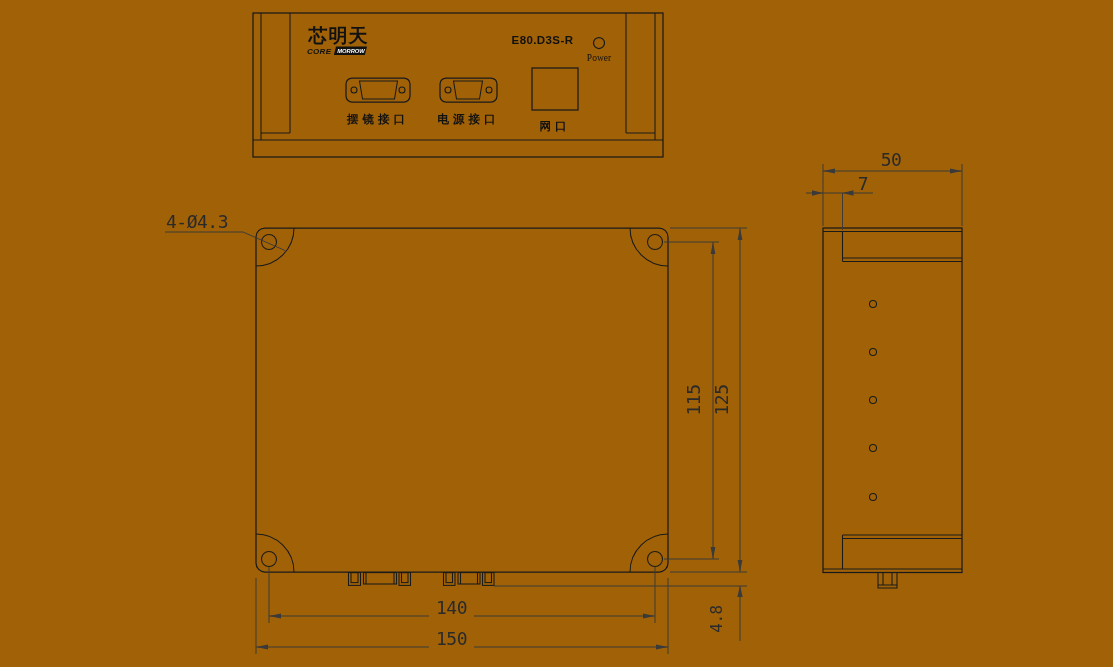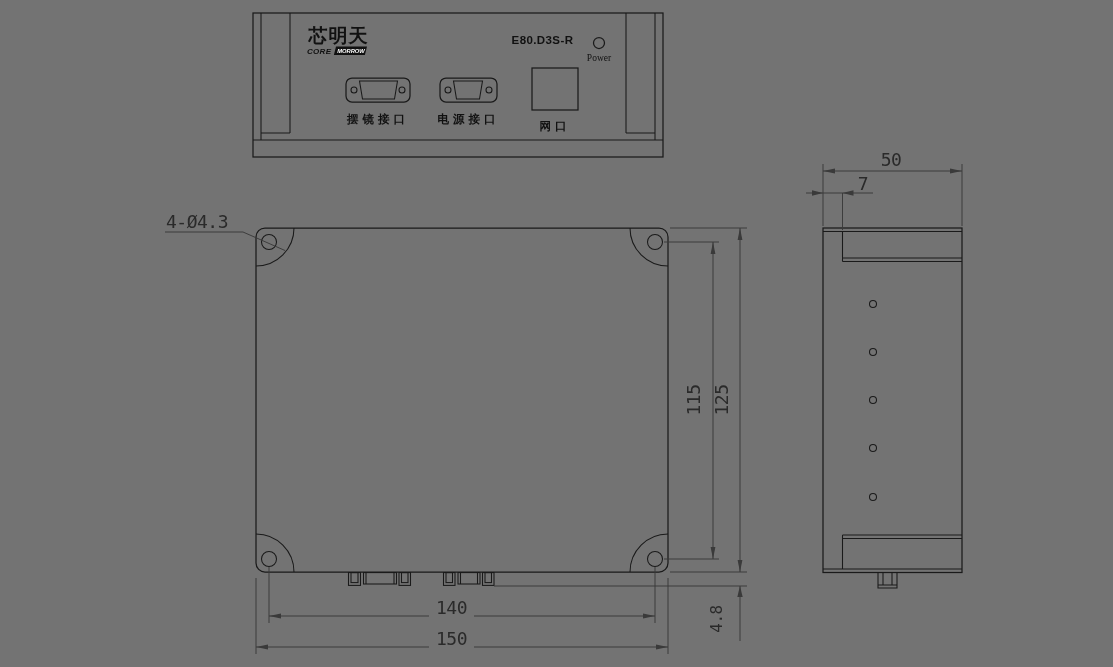--- a/index.html
+++ b/index.html
@@ -1,19 +1,19 @@
 <!DOCTYPE html>
 <html><head>
 <meta charset="utf-8">
 <style>
   html,body{margin:0;padding:0;background:#ffffff;}
   .canvas{
     position:relative;
     width:1113px;height:667px;
-    background:#737373;
+    background:#a16207;
     font-family:"Liberation Sans", sans-serif;
     overflow:hidden;
   }
   svg{display:block;}
   .obj{stroke:#1a1a1a;stroke-width:1.25;fill:none;}
   .obj-thin{stroke:#1a1a1a;stroke-width:1.05;fill:none;}
   .dim{stroke:#3a3a3a;stroke-width:0.95;fill:none;}
   .arrowfill{fill:#3a3a3a;stroke:none;}
   .dimtext{
     font-family:"DejaVu Sans Mono", monospace;

